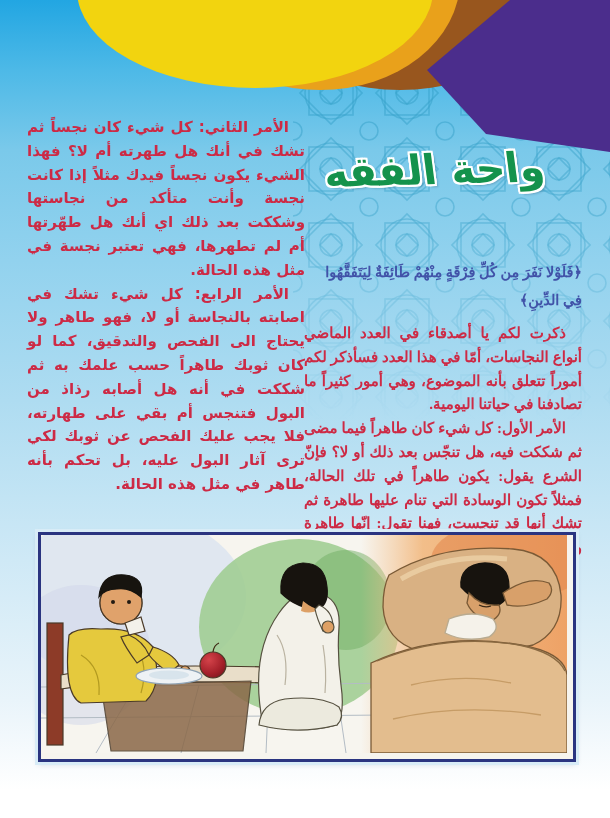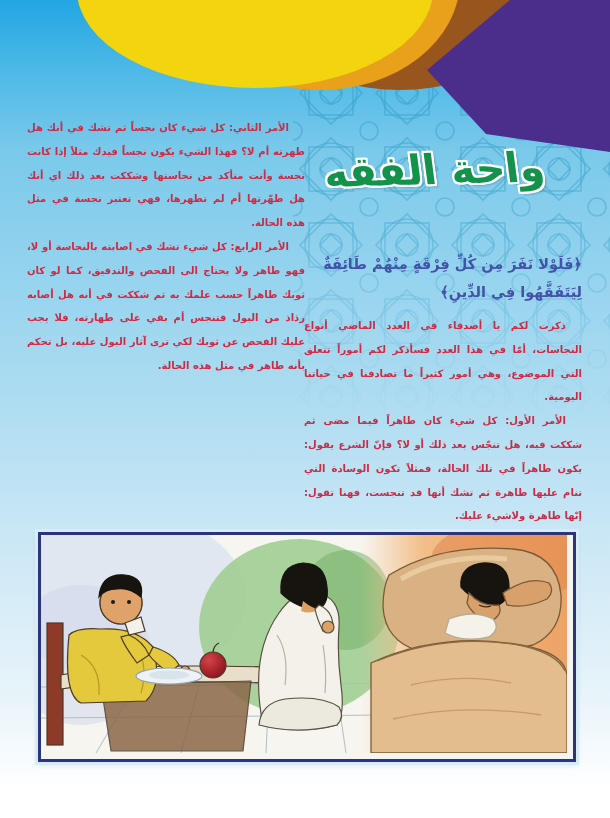--- a/index.html
+++ b/index.html
@@ -19,28 +19,28 @@
     position:absolute;top:146px;right:26px;width:300px;z-index:3;
     margin:0;direction:rtl;text-align:center;
     font-size:41px;font-weight:bold;color:#14924c;
     transform:skewX(6deg) rotate(-1.5deg);
     text-shadow:-2px 0 #fff,2px 0 #fff,0 -2px #fff,0 2px #fff,
                 -2px -2px #fff,2px 2px #fff,-2px 2px #fff,2px -2px #fff,
                  3px 3px 2px rgba(20,60,90,.25);
   }
   .col{position:absolute;z-index:3;direction:rtl;}
   .col p{margin:0;padding:0;}
-  .right-col{right:28px;top:250px;width:278px;}
+  .right-col{right:28px;top:258px;width:278px;font-family:Liberation Serif, serif;}
   .left-col{left:27px;top:116px;width:278px;}
   .verse{
     color:#4152a8;font-weight:bold;font-size:14.5px;line-height:28px;
     text-align:right;margin-bottom:8px !important;
   }
   .body-par{
-    color:#cd2a45;font-weight:bold;font-size:10px;line-height:23.8px;
+    color:#cd2a45;font-weight:bold;font-size:15px;line-height:23.8px;
     text-align:justify;text-indent:16px;
   }
   .illustration-frame{
     position:absolute;left:38px;top:532px;width:532px;height:224px;z-index:3;
     border:3px solid #2a3480;background:#f6f4ee;
     box-shadow:0 0 0 3px #d8ecf7,0 2px 6px rgba(0,40,80,.18);
   }
   .illustration-frame svg{display:block;}
 </style>
 </head>
@@ -80,21 +80,21 @@
     <ellipse cx="400" cy="-25" rx="160" ry="115" fill="#98561e"></ellipse>
     <polygon points="510,0 610,0 610,152 486,134 427,70" fill="#4b2d8c"></polygon>
     <ellipse cx="320" cy="-20" rx="140" ry="110" fill="#e9a11b"></ellipse>
     <ellipse cx="255" cy="-10" rx="178" ry="98" fill="#f2d40f"></ellipse>
   </svg>
 
   <h1 class="page-title">واحة الفقه</h1>
 
   <div class="col right-col">
     <p class="verse">﴿فَلَوْلا نَفَرَ مِن كُلِّ فِرْقَةٍ مِنْهُمْ طَائِفَةٌ لِيَتَفَقَّهُوا فِي الدِّينِ﴾</p>
-    <p class="body-par">ذكرت لكم يا أصدقاء في العدد الماضي أنواع النجاسات، أمّا في هذا العدد فسأذكر لكم أموراً تتعلق التي الموضوع، وهي أمور كثيراً ما تصادفنا في حياتنا اليومية.</p>
+    <p class="body-par">ذكرت لكم يا أصدقاء في العدد الماضي أنواع النجاسات، أمّا في هذا العدد فسأذكر لكم أموراً تتعلق بأنه الموضوع، وهي أمور كثيراً ما تصادفنا في حياتنا اليومية.</p>
     <p class="body-par">الأمر الأول: كل شيء كان طاهراً فيما مضى ثم شككت فيه، هل تنجّس بعد ذلك أو لا؟ فإنّ الشرع يقول: يكون طاهراً في تلك الحالة، فمثلاً تكون الوسادة التي تنام عليها طاهرة ثم تشك أنها قد تنجست، فهنا تقول: إنّها طاهرة ولاشيء عليك.</p>
   </div>
 
   <div class="col left-col">
     <p class="body-par">الأمر الثاني: كل شيء كان نجساً ثم تشك في أنك هل طهرته أم لا؟ فهذا الشيء يكون نجساً فيدك مثلاً إذا كانت نجسة وأنت متأكد من نجاستها وشككت بعد ذلك اي أنك هل طهّرتها أم لم تطهرها، فهي تعتبر نجسة في مثل هذه الحالة.</p>
     <p class="body-par">الأمر الرابع: كل شيء تشك في اصابته بالنجاسة أو لا، فهو طاهر ولا يحتاج الى الفحص والتدقيق، كما لو كان ثوبك طاهراً حسب علمك به ثم شككت في أنه هل أصابه رذاذ من البول فتنجس أم بقي على طهارته، فلا يجب عليك الفحص عن ثوبك لكي ترى آثار البول عليه، بل تحكم بأنه طاهر في مثل هذه الحالة.</p>
   </div>
 
   <div class="illustration-frame">
     <svg width="526" height="218" viewBox="0 0 526 218">

